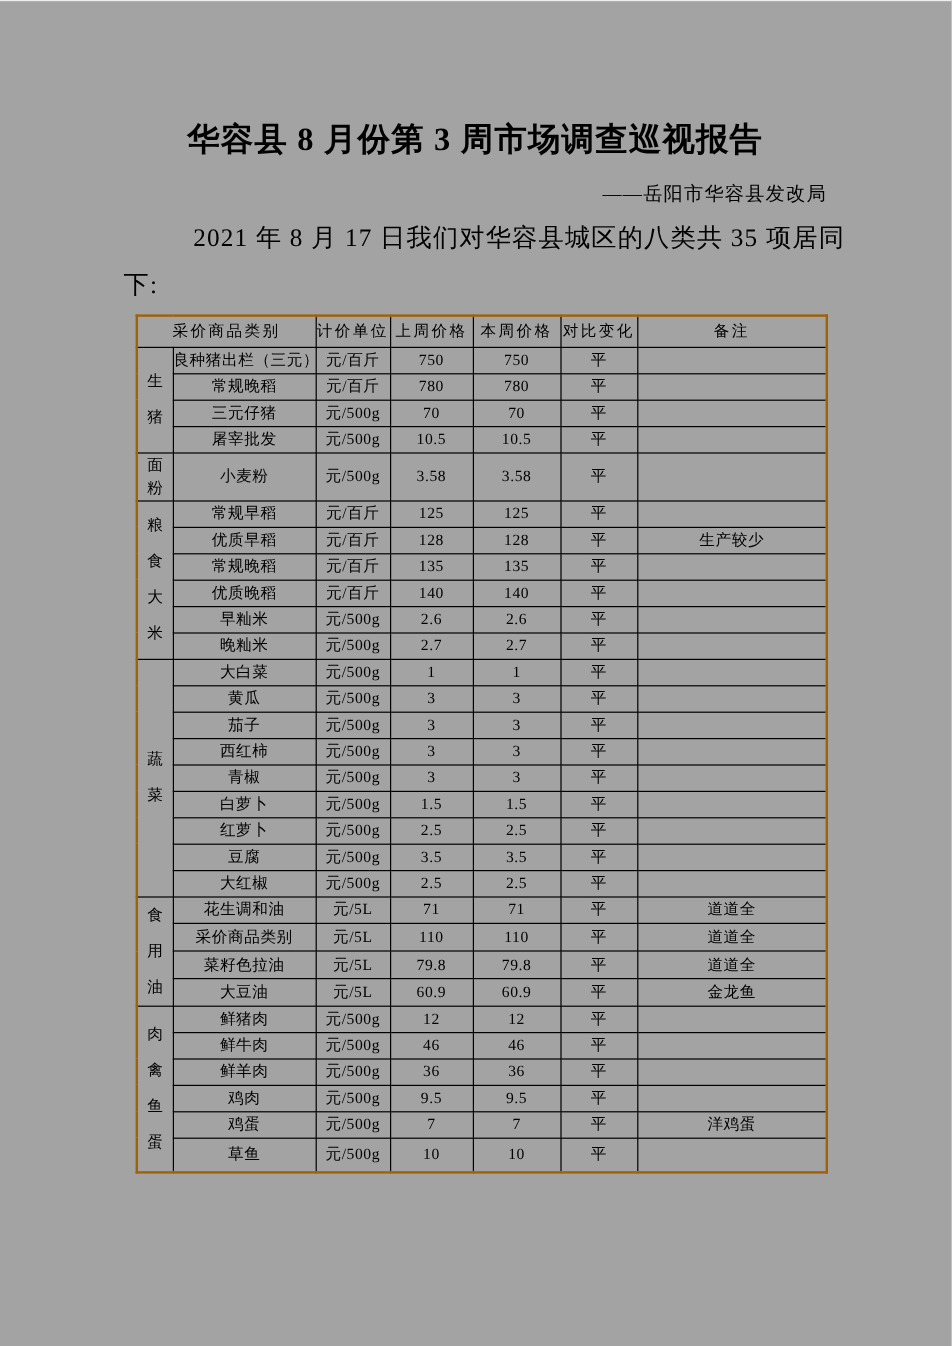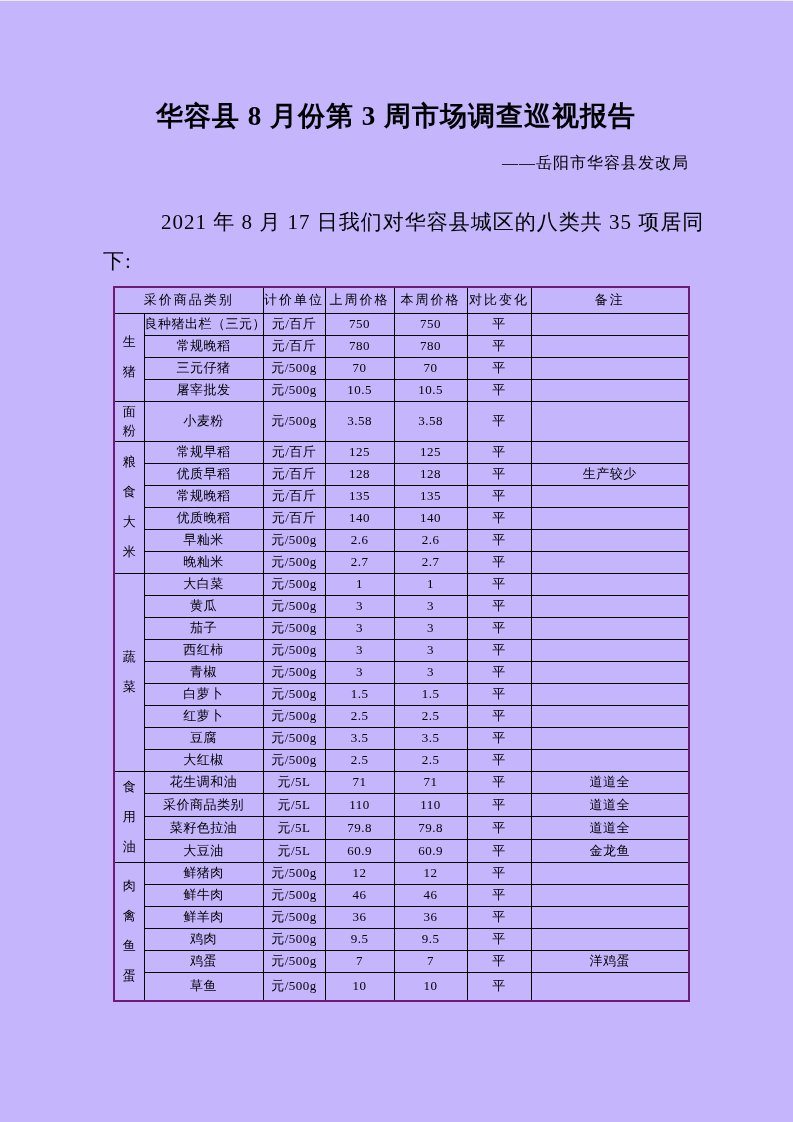--- a/index.html
+++ b/index.html
@@ -7,21 +7,21 @@
   body {
     width: 793px; height: 1122px;
     font-family: "Liberation Serif", "DejaVu Serif", serif;
     color: #000;
     position: relative;
     overflow: hidden;
   }
   .page {
     position: absolute; left: 0; top: 0;
     width: 793px; height: 1122px;
-    background: #c4b5fd;
+    background: #a3a3a3;
     border-top: 1px solid #ececec;
   }
   .content {
     position: absolute; left: 103px; top: 96px; width: 586px;
   }
   .doc-title {
     font-size: 27px;
     font-weight: bold;
     line-height: 38px;
     text-align: center;
@@ -30,36 +30,36 @@
   }
   .byline {
     margin-top: 15px;
     font-size: 16px;
     line-height: 25px;
     text-align: right;
     letter-spacing: 1px;
     white-space: nowrap;
   }
   .para {
-    margin-top: 28px;
+    margin-top: 4px;
     font-size: 21px;
     letter-spacing: 1px;
   }
   .para .line {
     line-height: 39px;
     white-space: nowrap;
   }
   .para .line.indent { padding-left: 58px; }
 
   table#price-table {
     border-collapse: collapse;
     table-layout: fixed;
     width: 575px;
     margin: 5px 0 0 10px;
-    border: 2px solid #701a75;
+    border: 2px solid #a16207;
   }
   #price-table th, #price-table td {
     border: 1px solid #000;
     font-size: 13px;
     font-weight: normal;
     text-align: center;
     vertical-align: middle;
     padding: 0;
     white-space: nowrap;
     overflow: hidden;

